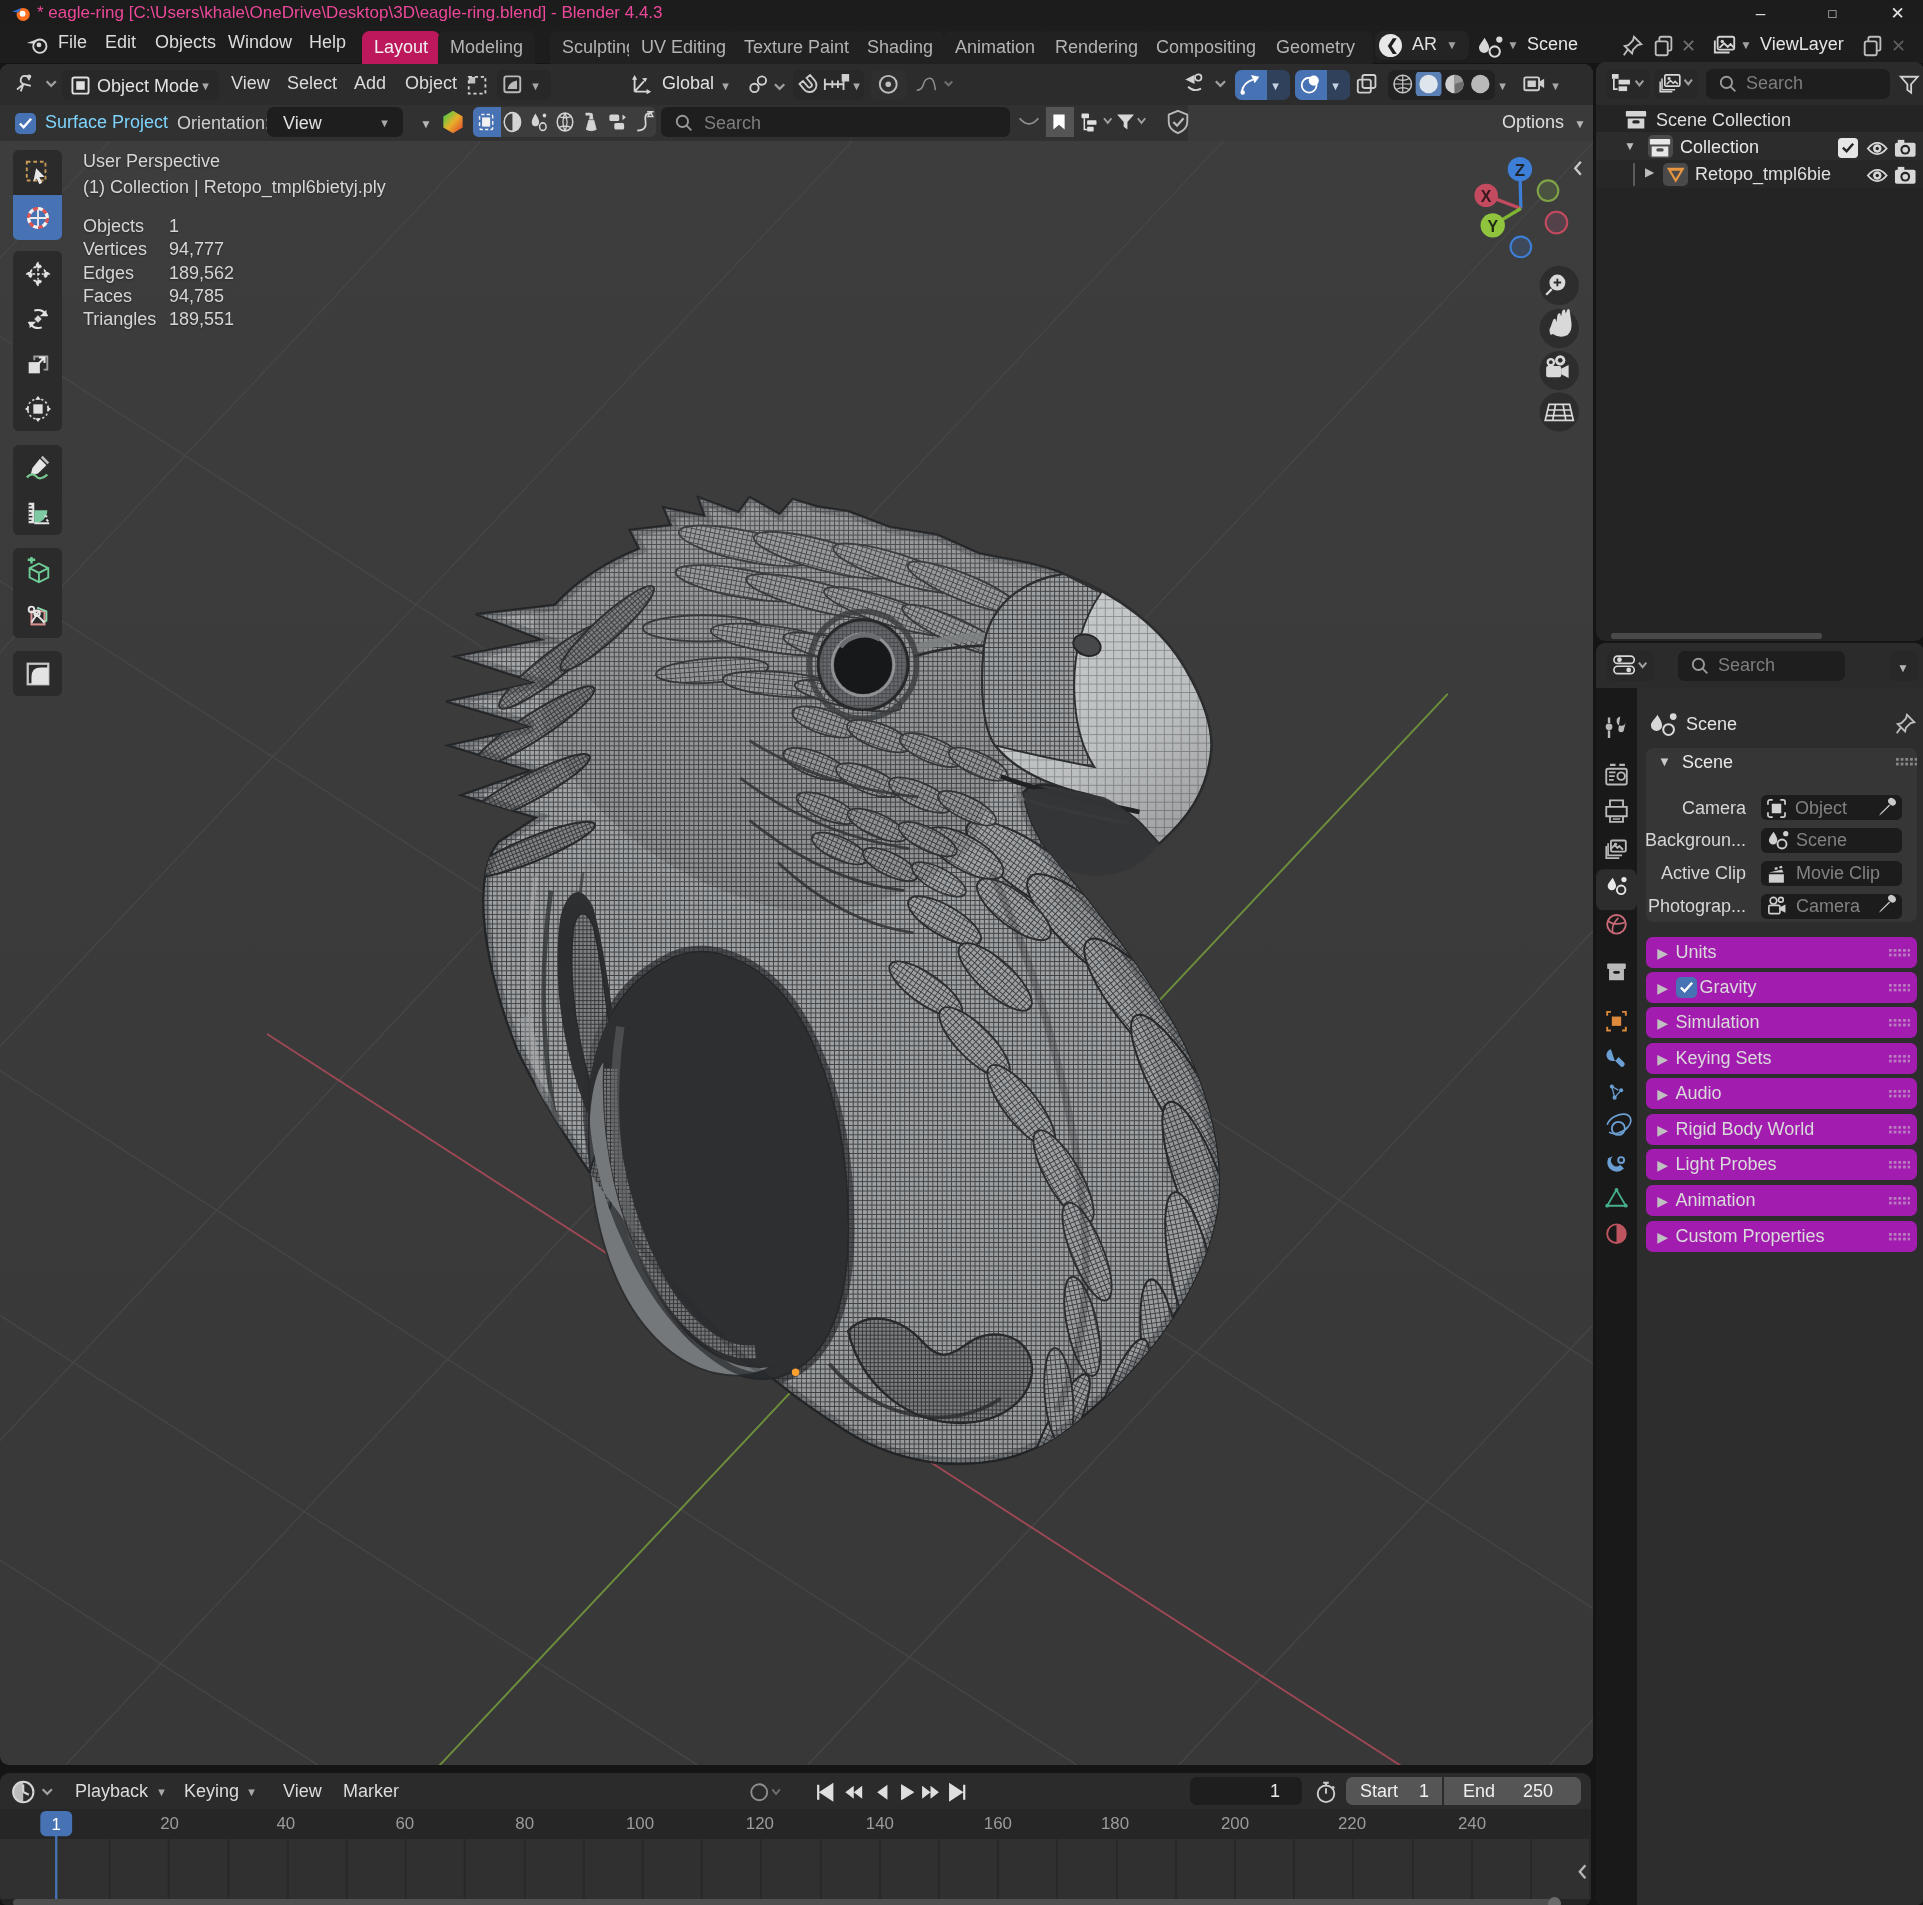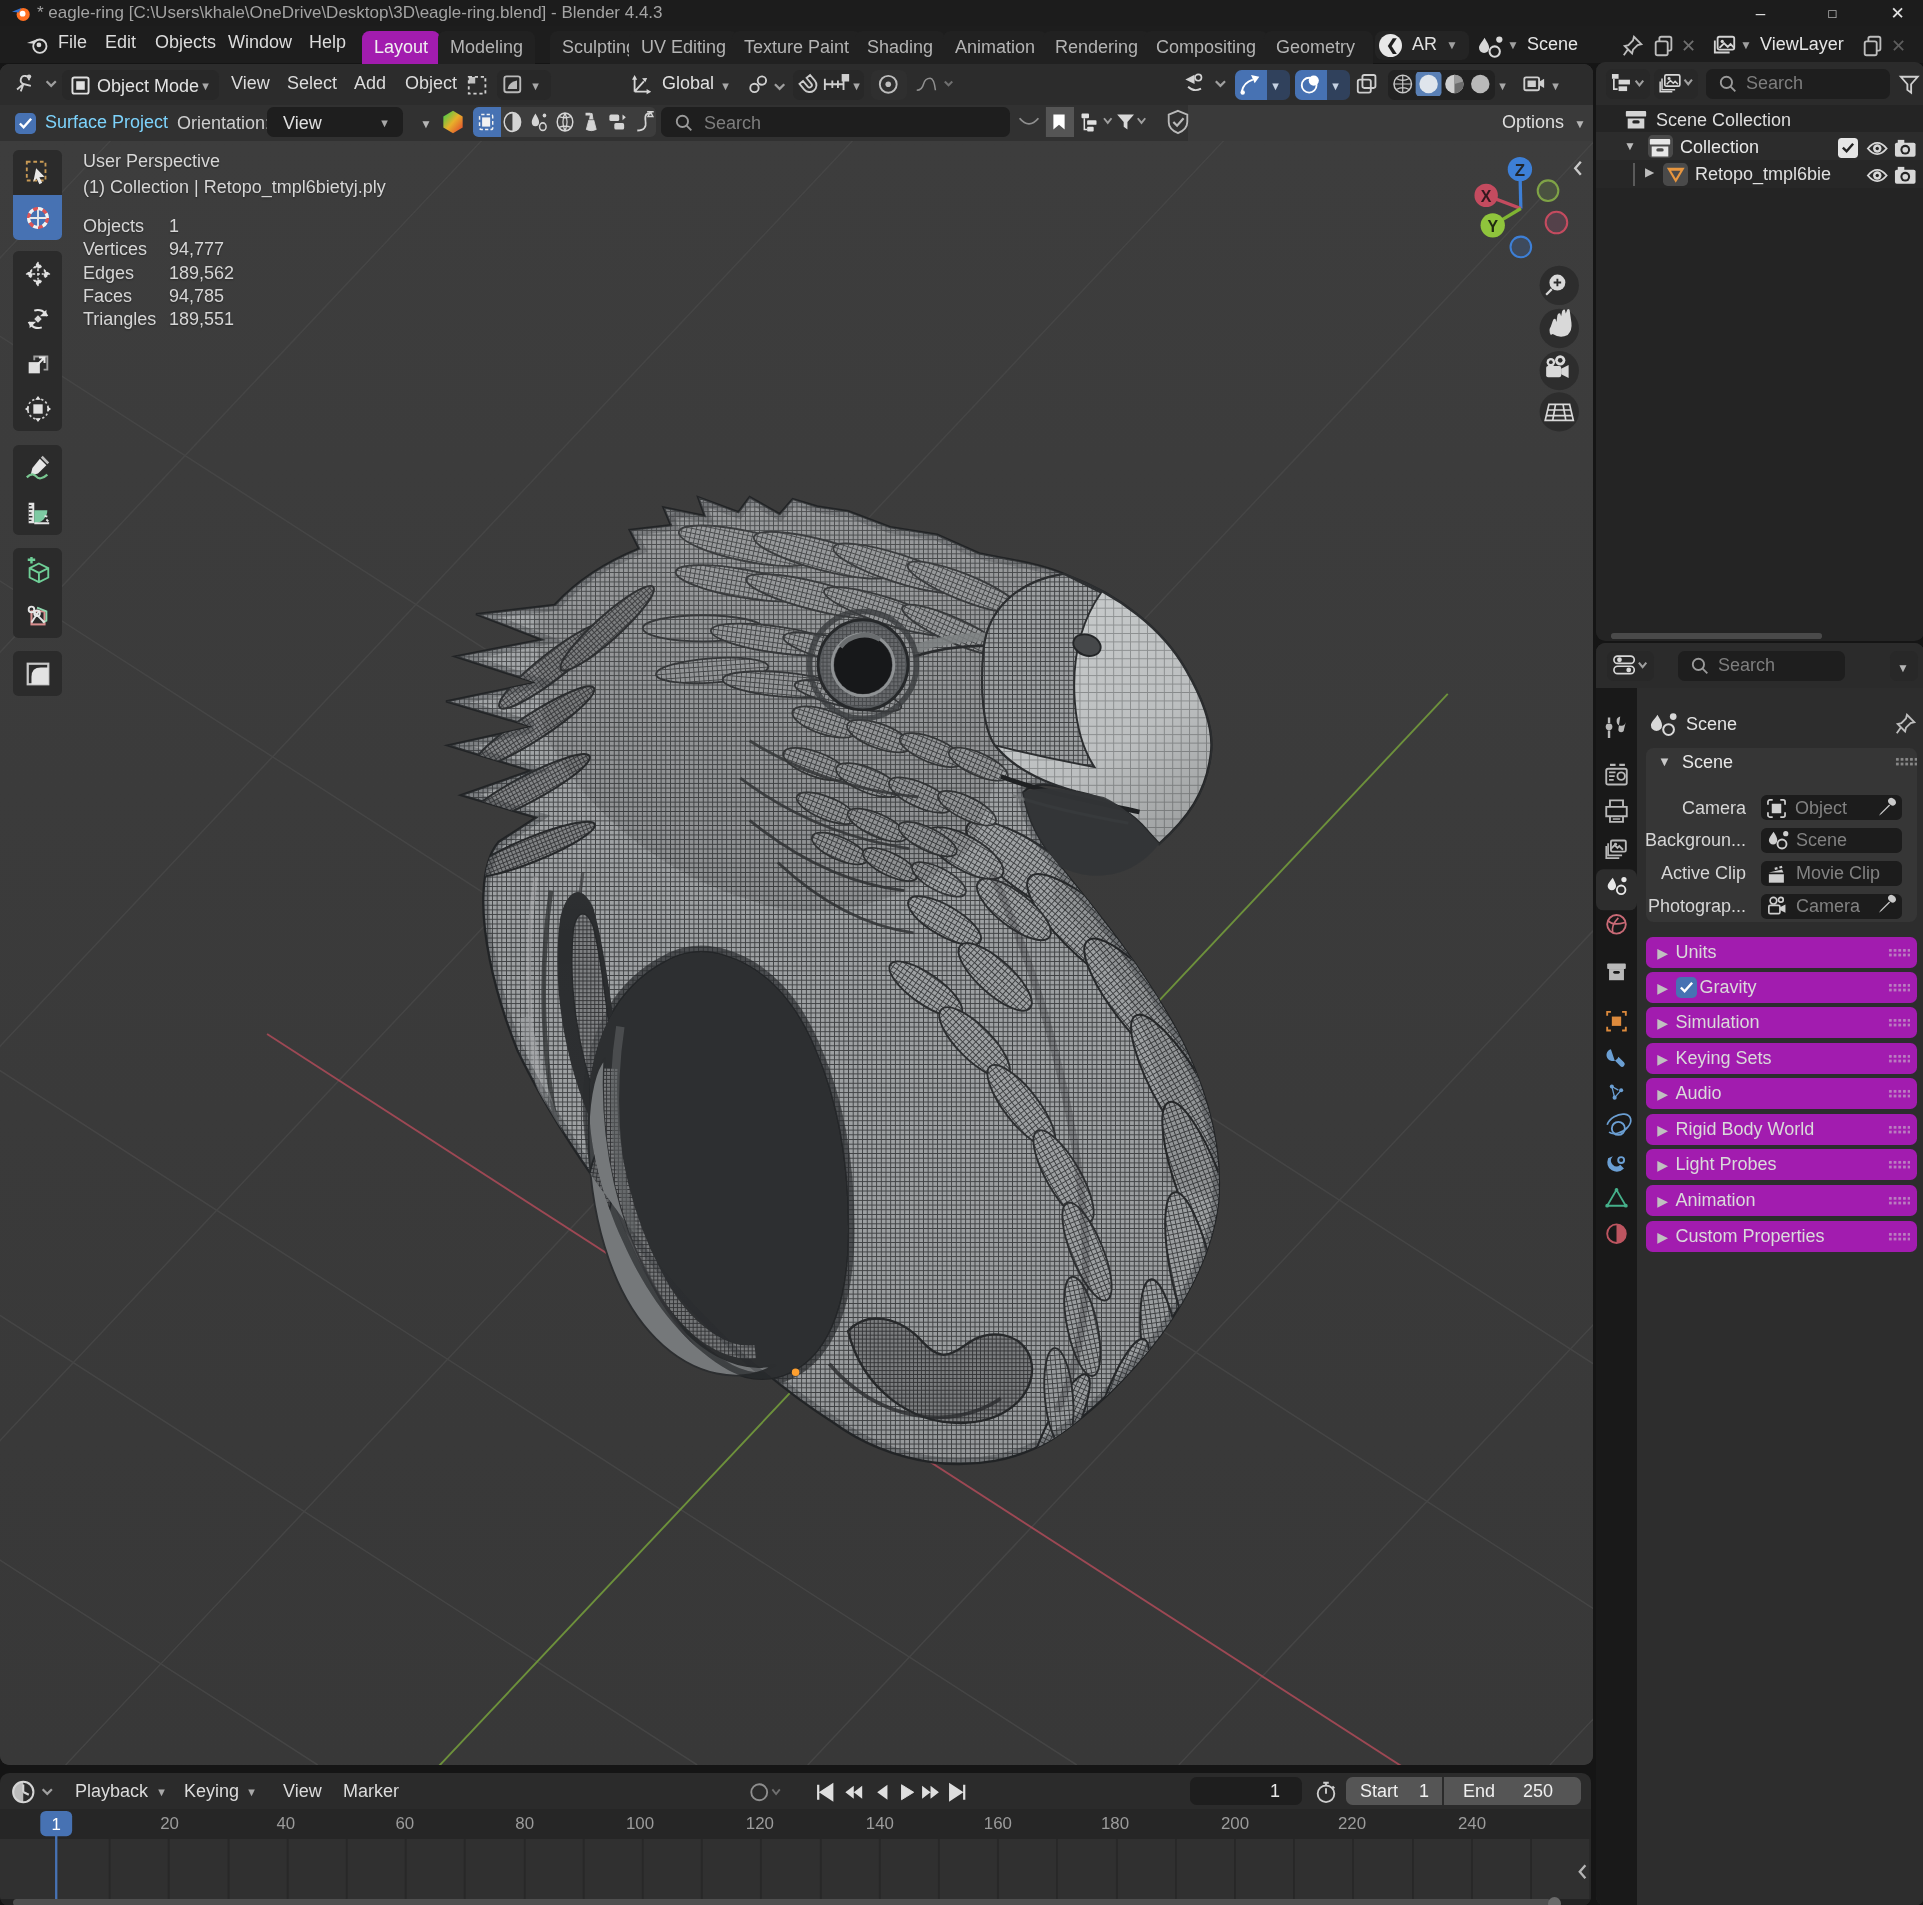--- a/index.html
+++ b/index.html
@@ -1,25 +1,25 @@
 <!DOCTYPE html>
 <html style="font-size:15px"><head><meta charset="utf-8"><style>
 *{margin:0;padding:0;box-sizing:border-box}
 html,body{width:1923px;height:1906px;overflow:hidden}
 body{position:relative;background:#151515;font-family:"Liberation Sans",sans-serif;-webkit-font-smoothing:antialiased}
 .abs{position:absolute}
 
 #titlebar{left:0;top:0;width:1923px;height:26px;background:#1c1c1c}
-#titletext{left:37px;top:2.8px;font-size:17px;color:#a3a3a3;white-space:nowrap}
+#titletext{left:37px;top:2.8px;font-size:17px;color:#ec4899;white-space:nowrap}
 .winbtn{top:4.7px;width:17px;height:17px;color:#e3e3e3;font-size:17px;line-height:17px;text-align:center}
 
 #topbar{left:0;top:26px;width:1923px;height:37px;background:#1d1d1d}
 .menu{top:32px;font-size:18px;color:#dcdcdc}
 .tab{top:31px;height:33px;line-height:33px;padding:0 12px;font-size:18px;color:#b4b4b4;background:#212121;border-radius:7.5px 7.5px 0 0}
-.tab.active{background:#a21caf;color:#f0f0f0}
+.tab.active{background:#be185d;color:#f0f0f0}
 
 #vped{left:0;top:64px;width:1593px;height:1701px;background:#3a3a3a;border-radius:9.4px;overflow:hidden}
 #vph1{left:0;top:0;width:1593px;height:41px;background:#2c2c2c}
 #vph2{left:0;top:41px;width:1593px;height:36px;background:#313131}
 #vph2r{left:1188px;top:41px;width:405px;height:36px;background:#3a3a3a}
 .pill{background:#282828;border-radius:6.6px;color:#e2e2e2;font-size:18px}
 .dark{background:#1e1e1e}
 #vpcanvas{left:0;top:77px;width:1593px;height:1624px}
 
 .ov{color:#d6d6d6;font-size:18px;text-shadow:0 0.9px 1.9px rgba(0,0,0,.35);white-space:nowrap}

